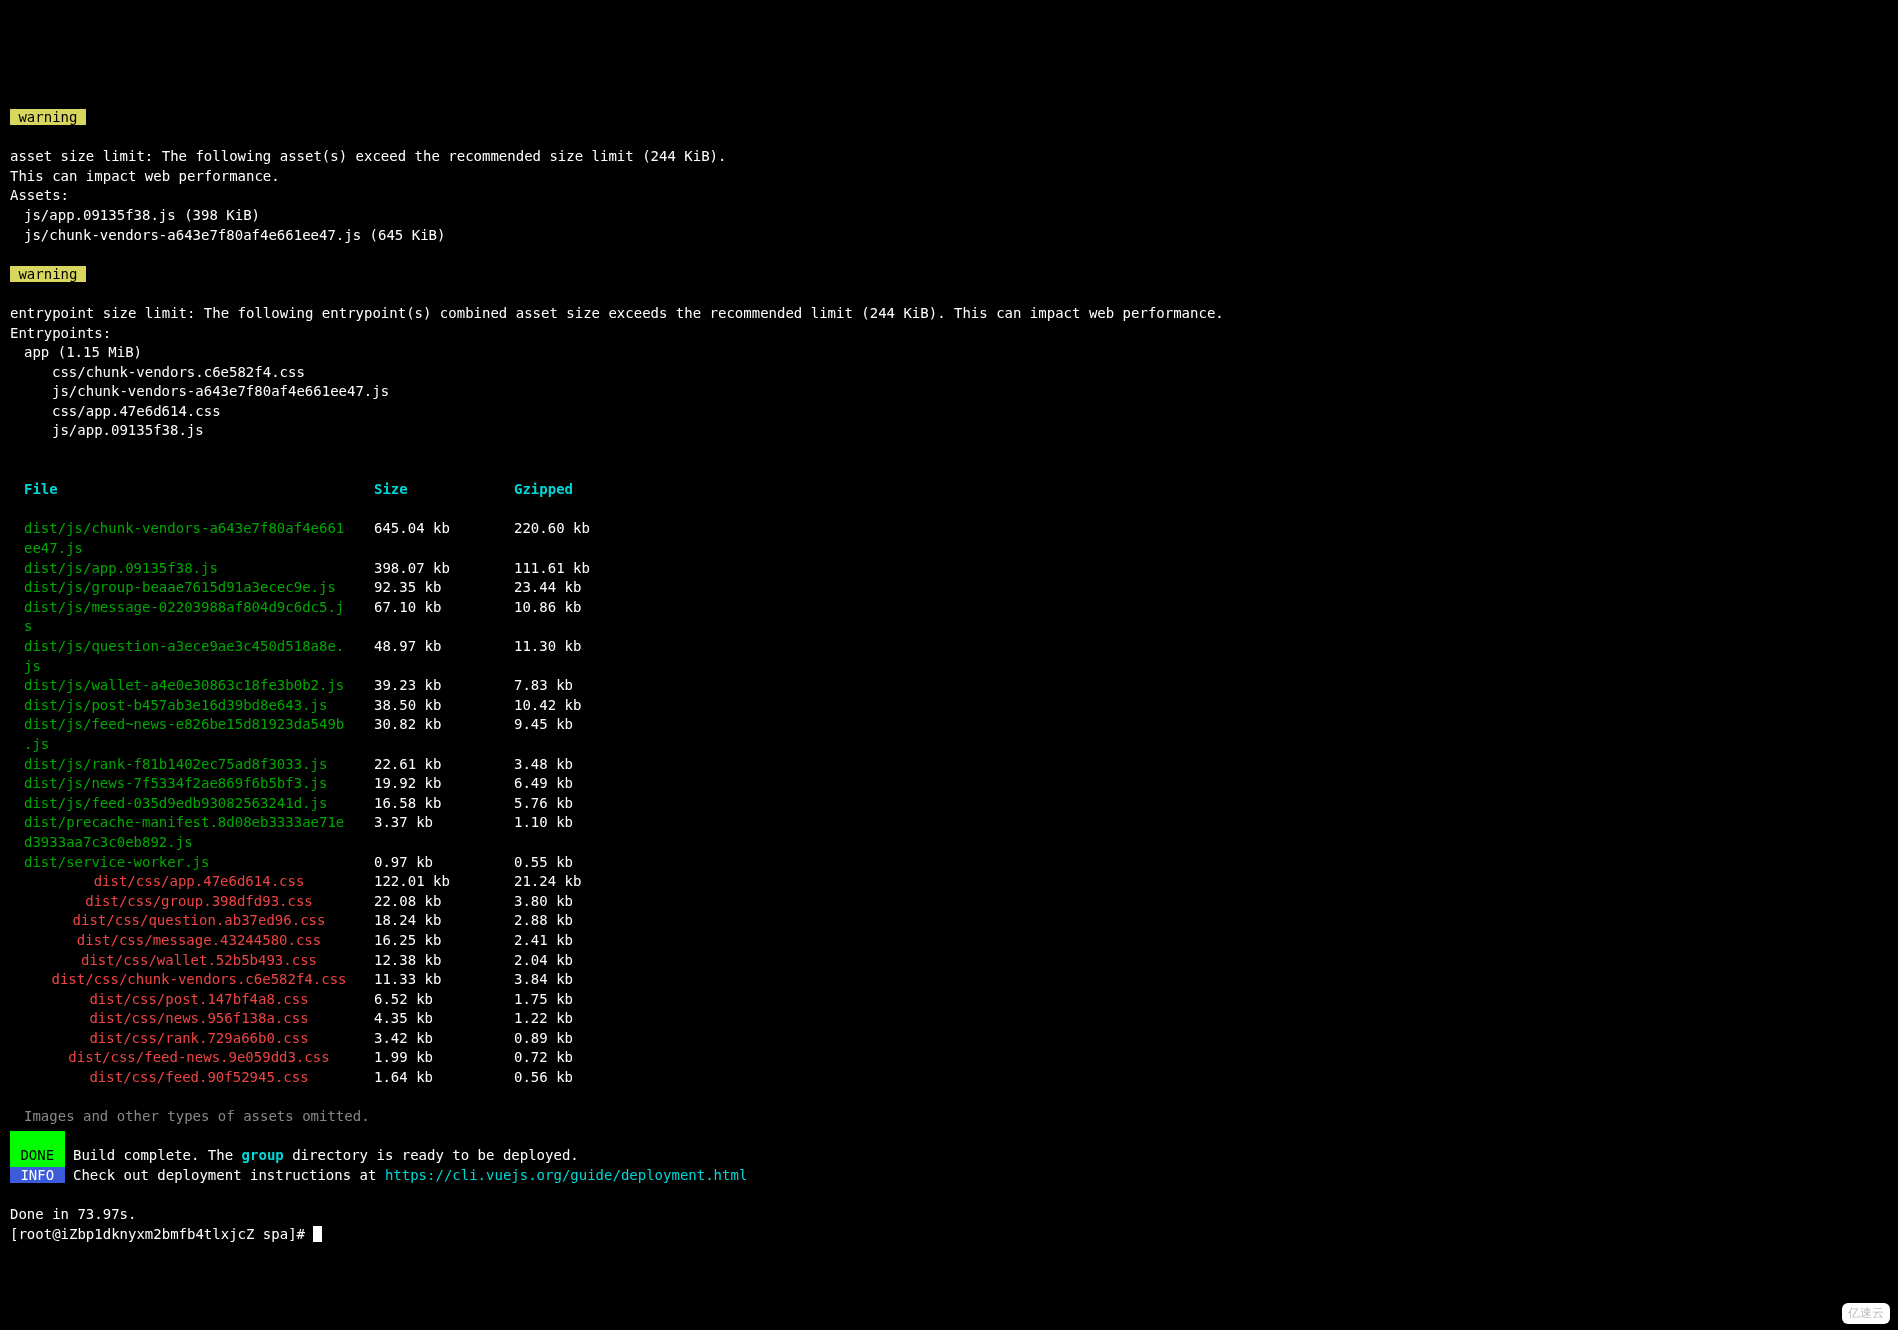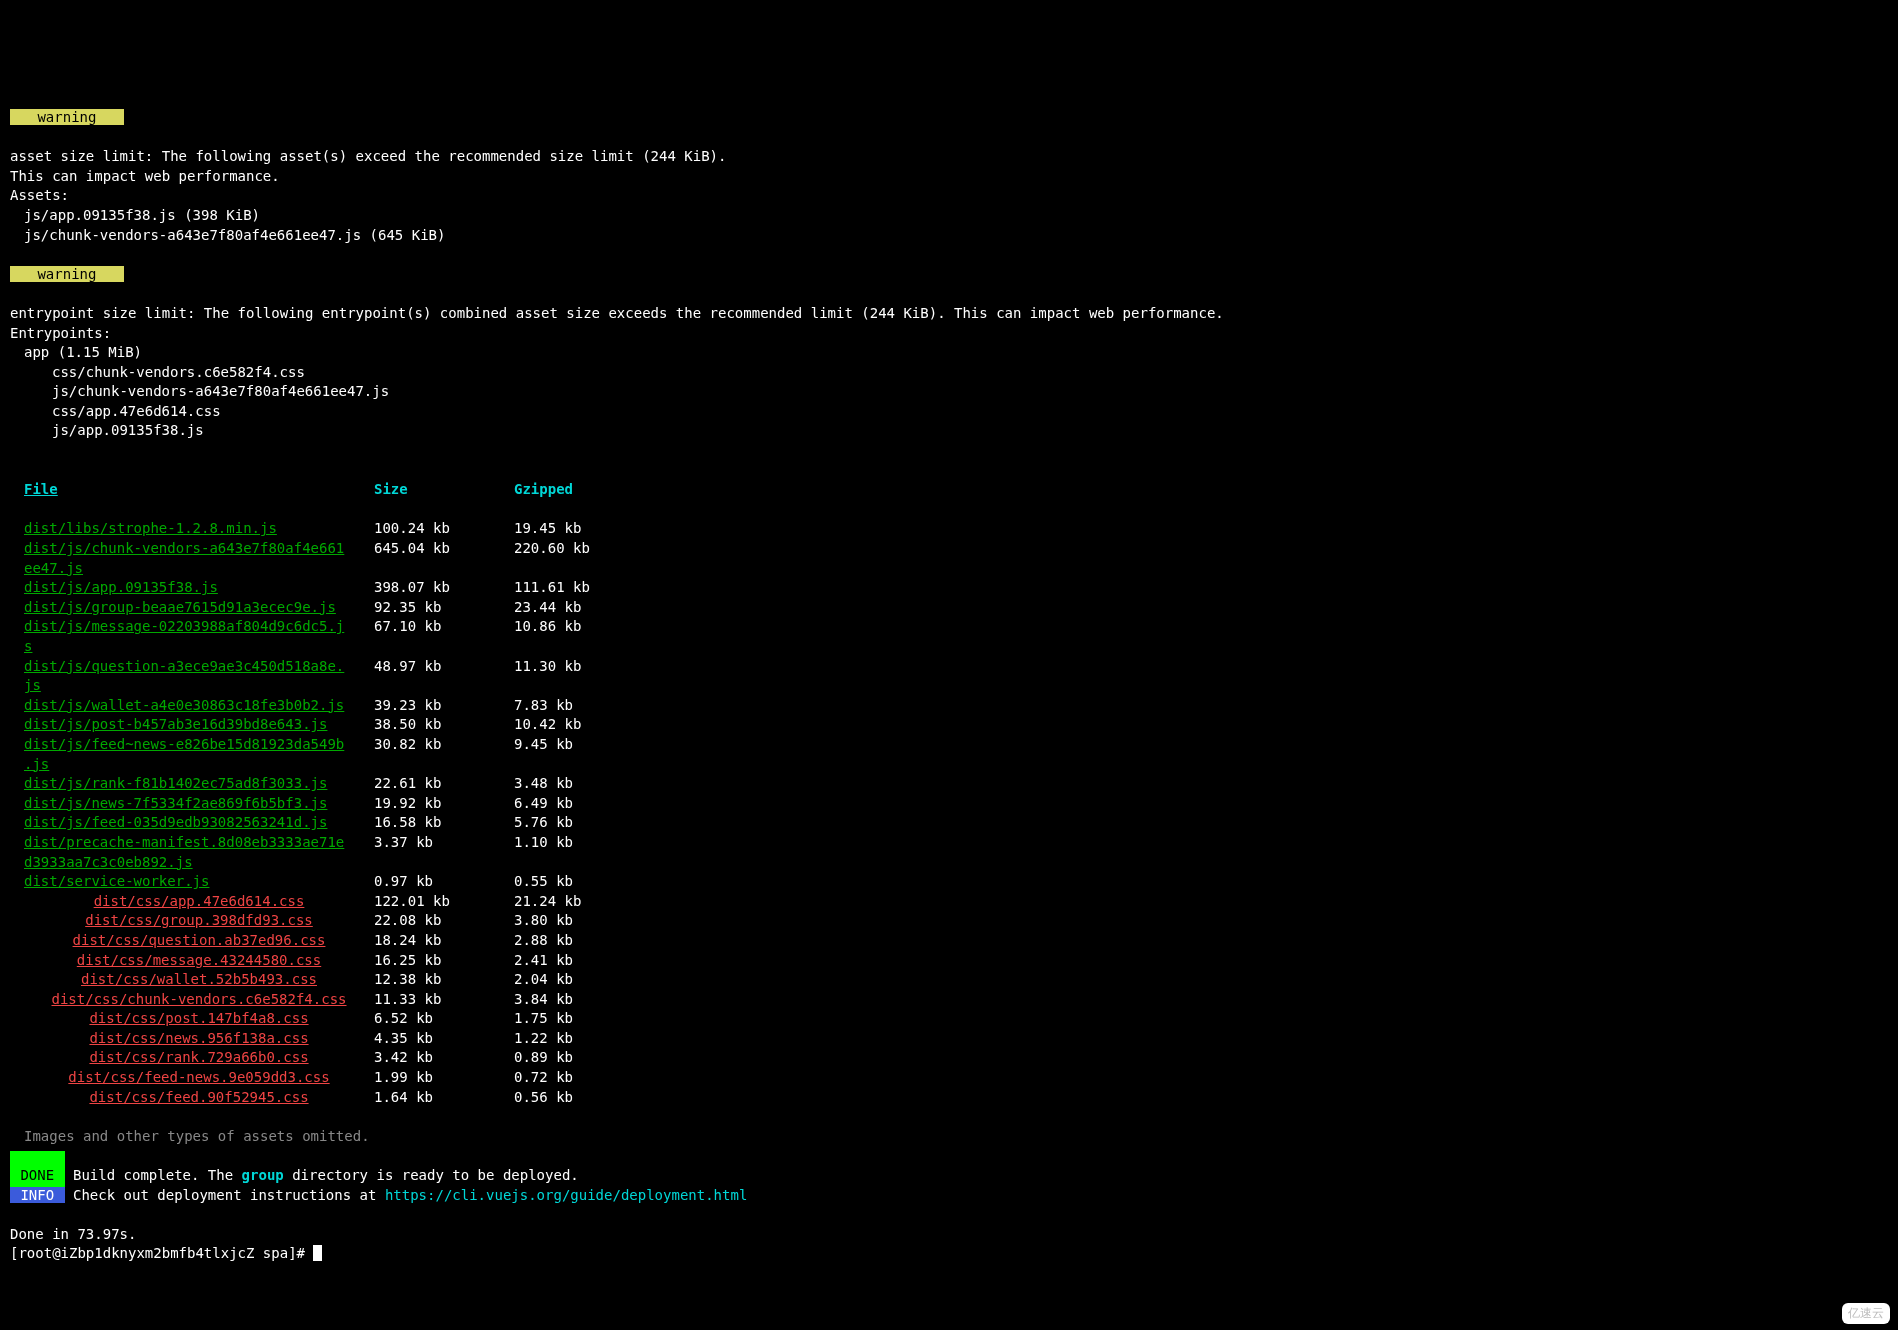--- a/index.html
+++ b/index.html
@@ -8,41 +8,41 @@
     font-family: "Menlo", "Consolas", "DejaVu Sans Mono", monospace;
     font-size: 14px;
     line-height: 1.4;
     margin: 0;
     padding: 10px;
     white-space: pre;
   }
   .badge-warn {
     background: #d7d75f;
     color: #000000;
-    padding: 0 19px;
+    padding: 0 0;
   }
   .badge-done {
     background: #00ff00;
     color: #000000;
     padding: 16px 2px;
   }
   .badge-info {
     background: #3b5bdb;
     color: #ffffff;
     padding: 0 2px;
     margin-top: 28px;
   }
   .cyan { color: #00d7d7; font-weight: bold; }
   .green { color: #00a800; }
   .blue { color: #ef4444; text-align: center; }
   .gray { color: #888888; }
   .white { color: #ffffff; }
   .link { color: #00d7d7; }
   .wrap { display: flex; }
-  .col-file   { width: 350px; overflow: hidden; text-decoration: underline; }
+  .col-file   { width: 350px; overflow: hidden; }
   .col-size   { width: 140px; }
   .col-gzip   { width: 140px; }
   .indent1 { padding-left: 14px; }
   .indent2 { padding-left: 42px; margin-top: 24px; }
   .cursor {
     display: inline-block;
     width: 9px;
     height: 16px;
     background: #ffffff;
     vertical-align: text-bottom;
@@ -78,21 +78,21 @@
 <span>entrypoint size limit: The following entrypoint(s) combined asset size exceeds the recommended limit (244 KiB). This can impact web performance.</span>
 <span>Entrypoints:</span>
 <span class="indent1">app (1.15 MiB)</span>
 <span class="indent2">css/chunk-vendors.c6e582f4.css</span>
 <span class="indent2">js/chunk-vendors-a643e7f80af4e661ee47.js</span>
 <span class="indent2">css/app.47e6d614.css</span>
 <span class="indent2">js/app.09135f38.js</span>
 
 
 <div class="wrap indent1"><span class="cyan col-file">File</span><span class="cyan col-size">Size</span><span class="cyan col-gzip">Gzipped</span></div>
-<div id="asset-rows" class="indent1"><div class="wrap"><span class="green col-file">dist/libs/strophe-1.2.8.min.js</span><span class="white col-size">100.24 kb</span><span class="white col-gzip">19.45 kb</span></div><div class="wrap"><span class="green col-file">dist/js/chunk-vendors-a643e7f80af4e661
+<div id="asset-rows" class="indent1"><div class="wrap"><span class="green col-file">dist/js/chunk-vendors-a643e7f80af4e661
 ee47.js</span><span class="white col-size">645.04 kb</span><span class="white col-gzip">220.60 kb</span></div><div class="wrap"><span class="green col-file">dist/js/app.09135f38.js</span><span class="white col-size">398.07 kb</span><span class="white col-gzip">111.61 kb</span></div><div class="wrap"><span class="green col-file">dist/js/group-beaae7615d91a3ecec9e.js</span><span class="white col-size">92.35 kb</span><span class="white col-gzip">23.44 kb</span></div><div class="wrap"><span class="green col-file">dist/js/message-02203988af804d9c6dc5.j
 s</span><span class="white col-size">67.10 kb</span><span class="white col-gzip">10.86 kb</span></div><div class="wrap"><span class="green col-file">dist/js/question-a3ece9ae3c450d518a8e.
 js</span><span class="white col-size">48.97 kb</span><span class="white col-gzip">11.30 kb</span></div><div class="wrap"><span class="green col-file">dist/js/wallet-a4e0e30863c18fe3b0b2.js</span><span class="white col-size">39.23 kb</span><span class="white col-gzip">7.83 kb</span></div><div class="wrap"><span class="green col-file">dist/js/post-b457ab3e16d39bd8e643.js</span><span class="white col-size">38.50 kb</span><span class="white col-gzip">10.42 kb</span></div><div class="wrap"><span class="green col-file">dist/js/feed~news-e826be15d81923da549b
 .js</span><span class="white col-size">30.82 kb</span><span class="white col-gzip">9.45 kb</span></div><div class="wrap"><span class="green col-file">dist/js/rank-f81b1402ec75ad8f3033.js</span><span class="white col-size">22.61 kb</span><span class="white col-gzip">3.48 kb</span></div><div class="wrap"><span class="green col-file">dist/js/news-7f5334f2ae869f6b5bf3.js</span><span class="white col-size">19.92 kb</span><span class="white col-gzip">6.49 kb</span></div><div class="wrap"><span class="green col-file">dist/js/feed-035d9edb93082563241d.js</span><span class="white col-size">16.58 kb</span><span class="white col-gzip">5.76 kb</span></div><div class="wrap"><span class="green col-file">dist/precache-manifest.8d08eb3333ae71e
 d3933aa7c3c0eb892.js</span><span class="white col-size">3.37 kb</span><span class="white col-gzip">1.10 kb</span></div><div class="wrap"><span class="green col-file">dist/service-worker.js</span><span class="white col-size">0.97 kb</span><span class="white col-gzip">0.55 kb</span></div><div class="wrap"><span class="blue col-file">dist/css/app.47e6d614.css</span><span class="white col-size">122.01 kb</span><span class="white col-gzip">21.24 kb</span></div><div class="wrap"><span class="blue col-file">dist/css/group.398dfd93.css</span><span class="white col-size">22.08 kb</span><span class="white col-gzip">3.80 kb</span></div><div class="wrap"><span class="blue col-file">dist/css/question.ab37ed96.css</span><span class="white col-size">18.24 kb</span><span class="white col-gzip">2.88 kb</span></div><div class="wrap"><span class="blue col-file">dist/css/message.43244580.css</span><span class="white col-size">16.25 kb</span><span class="white col-gzip">2.41 kb</span></div><div class="wrap"><span class="blue col-file">dist/css/wallet.52b5b493.css</span><span class="white col-size">12.38 kb</span><span class="white col-gzip">2.04 kb</span></div><div class="wrap"><span class="blue col-file">dist/css/chunk-vendors.c6e582f4.css</span><span class="white col-size">11.33 kb</span><span class="white col-gzip">3.84 kb</span></div><div class="wrap"><span class="blue col-file">dist/css/post.147bf4a8.css</span><span class="white col-size">6.52 kb</span><span class="white col-gzip">1.75 kb</span></div><div class="wrap"><span class="blue col-file">dist/css/news.956f138a.css</span><span class="white col-size">4.35 kb</span><span class="white col-gzip">1.22 kb</span></div><div class="wrap"><span class="blue col-file">dist/css/rank.729a66b0.css</span><span class="white col-size">3.42 kb</span><span class="white col-gzip">0.89 kb</span></div><div class="wrap"><span class="blue col-file">dist/css/feed-news.9e059dd3.css</span><span class="white col-size">1.99 kb</span><span class="white col-gzip">0.72 kb</span></div><div class="wrap"><span class="blue col-file">dist/css/feed.90f52945.css</span><span class="white col-size">1.64 kb</span><span class="white col-gzip">0.56 kb</span></div></div>
 <span class="indent1 gray">Images and other types of assets omitted.</span>
 
 <span class="badge-done"> DONE </span><span> Build complete. The </span><span class="cyan">group</span><span> directory is ready to be deployed.</span>
 <span class="badge-info"> INFO </span><span> Check out deployment instructions at </span><span class="link">https://cli.vuejs.org/guide/deployment.html</span>
 

